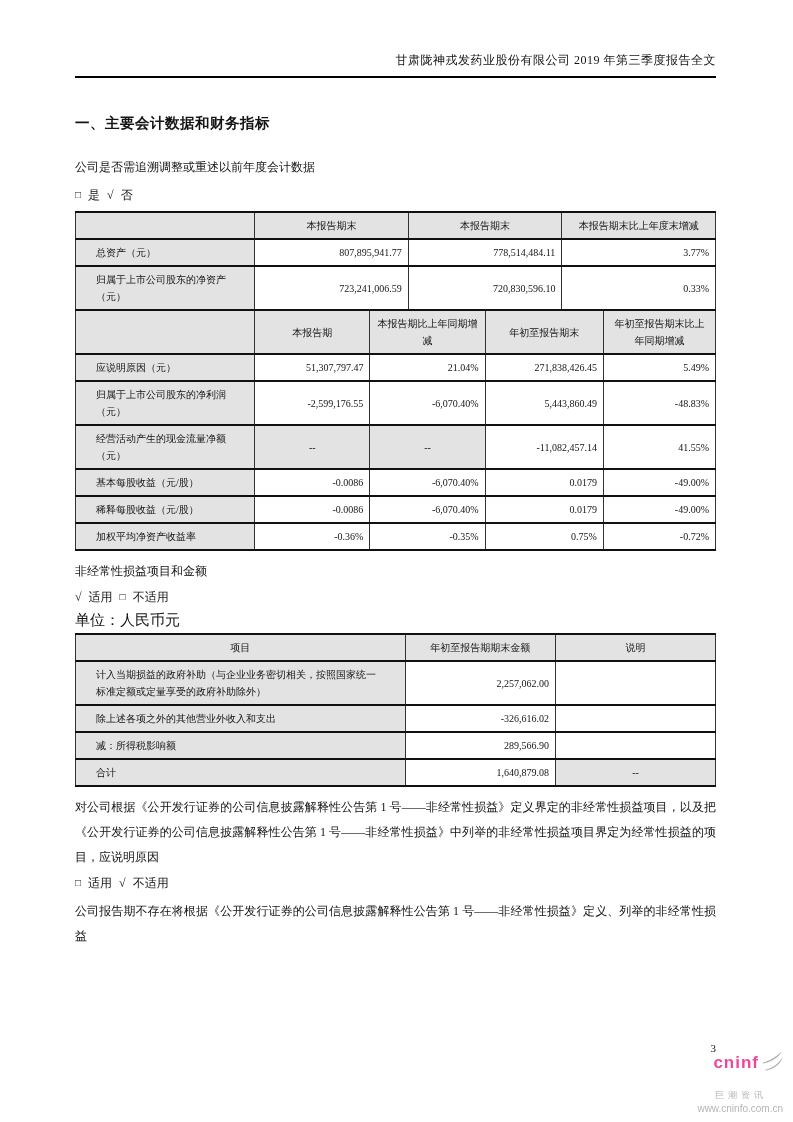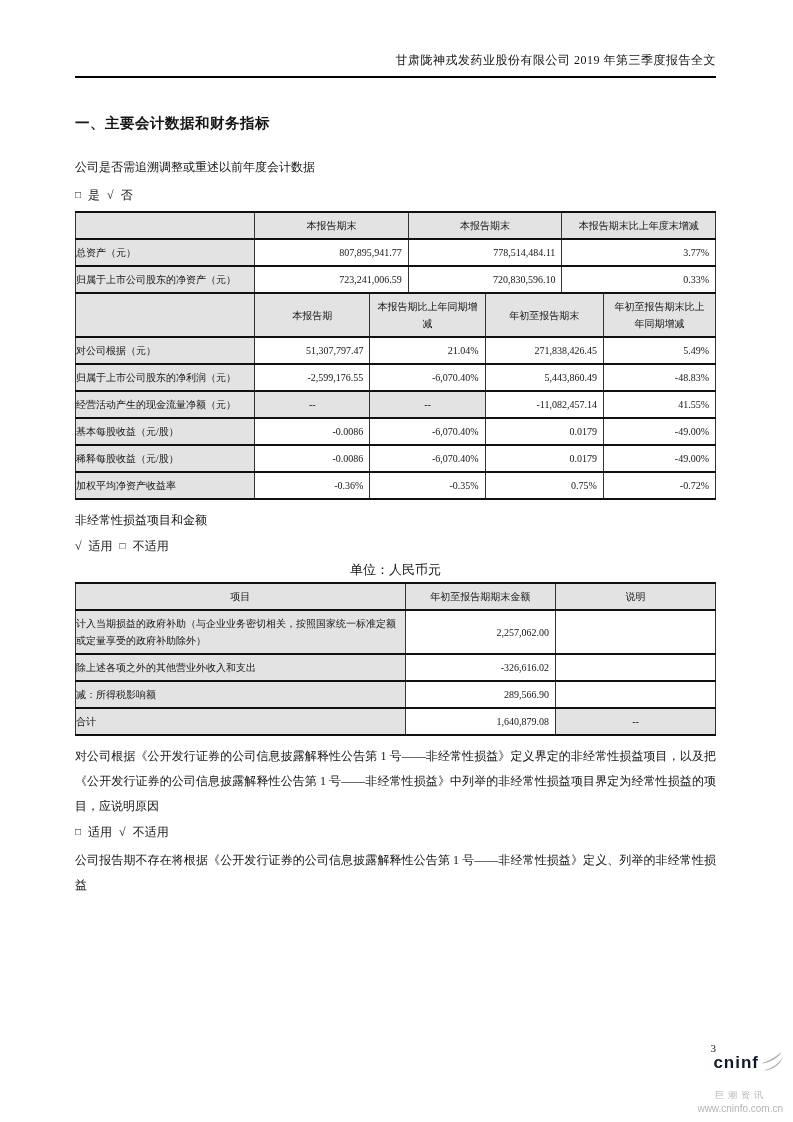--- a/index.html
+++ b/index.html
@@ -54,27 +54,27 @@
     border-right:1px solid #333;
     border-top:2px solid #111;
     border-bottom:2px solid #111;
     padding:4px 6px;
     line-height:17px;
     font-weight:normal;
     vertical-align:middle;
     word-break:break-all;
   }
   .fin-table th { background:#e3e3e3; text-align:center; }
-  .fin-table td.label { background:#e3e3e3; text-align:left; padding:4px 0; }
+  .fin-table td.label { background:#e3e3e3; text-align:left; padding:4px 20px; }
   .fin-table td.num { text-align:right; background:#fff; }
   .fin-table td.dash { background:#e3e3e3; text-align:center; }
   .fin-table td.note { background:#fff; }
 
   .nr-heading { font-size:12px; margin-top:12px; line-height:17px; }
-  .unit-line { text-align:center; font-size:13px; margin-top:8px; line-height:15px; }
+  .unit-line { text-align:left; font-size:15px; margin-top:8px; line-height:15px; }
 
   .note-para {
     font-size:12px;
     margin-top:8px;
     line-height:25px;
     text-align:justify;
   }
 
   .page-number {
     position:absolute;
@@ -93,21 +93,21 @@
     line-height:1.1;
   }
   .logo-row {
     display:flex;
     align-items:center;
     justify-content:flex-end;
     gap:2px;
     font-size:17px;
     font-weight:bold;
     letter-spacing:1px;
-    color:#0f172a;
+    color:#ec4899;
   }
   .logo-cn { font-size:9px; letter-spacing:4px; color:#b5b5b5; margin-top:15px; margin-right:16px; }
   .logo-url { font-size:10px; color:#b5b5b5; margin-top:2px; }
 </style>
 </head>
 <body>
 
 <div class="page">
 
   <div class="doc-header">
@@ -165,21 +165,21 @@
       </colgroup>
     <tbody>
       <tr>
         <th></th>
         <th>本报告期</th>
         <th>本报告期比上年同期增减</th>
         <th>年初至报告期末</th>
         <th>年初至报告期末比上年同期增减</th>
       </tr>
       <tr>
-        <td class="label">对公司根据（元）</td>
+        <td class="label">应说明原因（元）</td>
         <td class="num">51,307,797.47</td>
         <td class="num">21.04%</td>
         <td class="num">271,838,426.45</td>
         <td class="num">5.49%</td>
       </tr>
       <tr>
         <td class="label">归属于上市公司股东的净利润（元）</td>
         <td class="num">-2,599,176.55</td>
         <td class="num">-6,070.40%</td>
         <td class="num">5,443,860.49</td>

